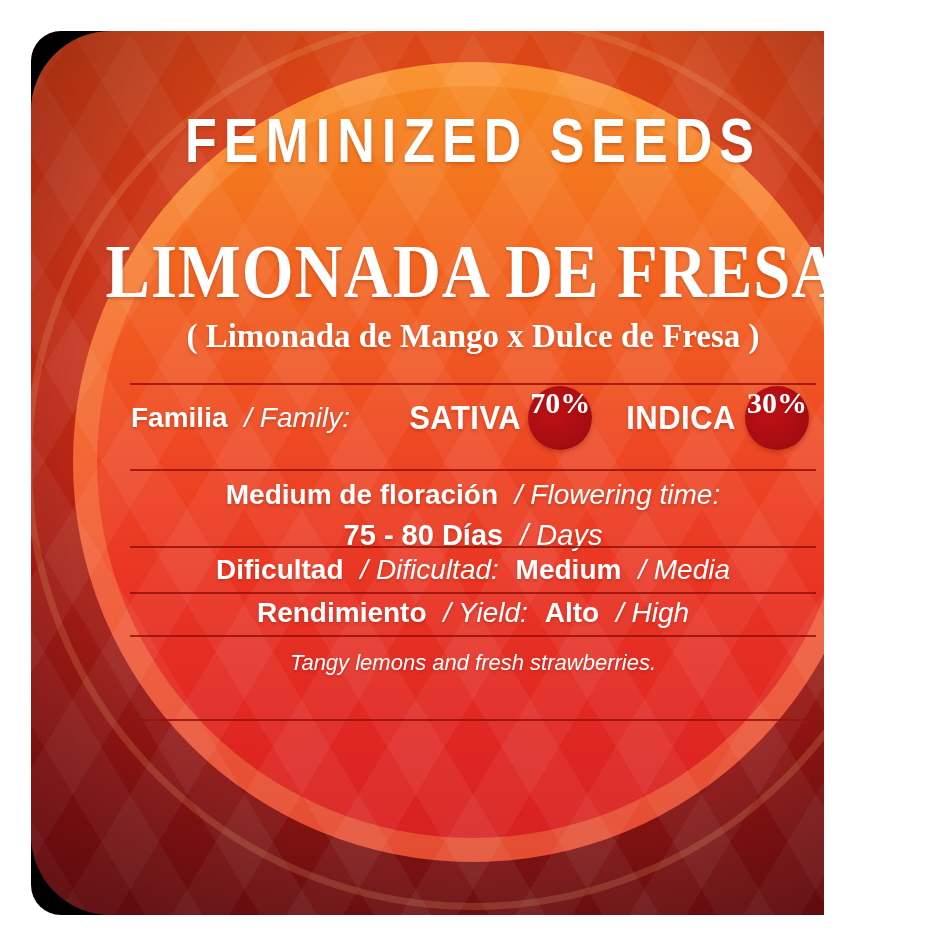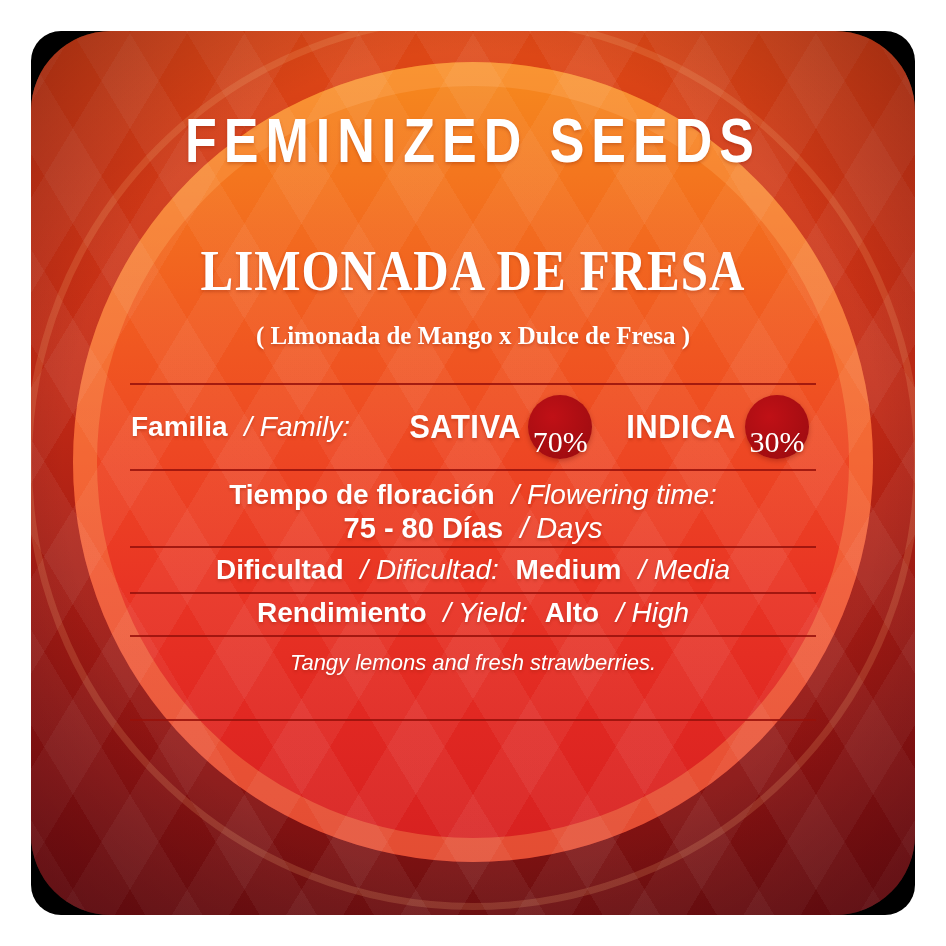--- a/index.html
+++ b/index.html
@@ -1,17 +1,17 @@
 <!DOCTYPE html>
 <html><head>
 <meta charset="utf-8">
 <style>
   html,body{margin:0;padding:0;background:#ffffff;}
   .canvas{
-    position:relative;width:946px;height:946px;background:#ffffff;overflow:hidden;
+    position:relative;width:824px;height:946px;background:#ffffff;overflow:hidden;
     font-family:"Liberation Sans",sans-serif;
   }
   .plate{
     position:absolute;left:31px;top:31px;width:884px;height:884px;
     background:#000000;border-radius:30px;
   }
   .label{
     position:absolute;inset:0;border-radius:80px;overflow:hidden;
     background:linear-gradient(180deg,#e04a16 0%,#d23a16 15%,#c22a15 40%,#a61d14 62%,#8a1312 84%,#701011 100%);
   }
@@ -42,57 +42,57 @@
   .row{position:absolute;left:0;right:0;text-align:center;}
   .shadowed{text-shadow:0 2px 3px rgba(130,25,0,0.30);}
 
   .header-title{
     top:76px;font-size:52px;font-weight:700;letter-spacing:7px;line-height:66px;
   }
   .header-title .stretch{display:inline-block;transform:scale(1.0,1.22);transform-origin:center;}
 
   .strain-name{
     top:198px;font-family:"Liberation Serif",serif;font-weight:700;
-    font-size:50px;letter-spacing:1px;line-height:84px;
+    font-size:68px;letter-spacing:1px;line-height:84px;
   }
   .strain-name .stretch{display:inline-block;transform:scale(0.98,1.12);transform-origin:center;}
 
   .strain-lineage{
     top:284px;font-family:"Liberation Serif",serif;font-weight:700;
-    font-size:25px;line-height:42px;
+    font-size:33px;line-height:42px;
   }
 
   .divider{
     position:absolute;left:99px;width:686px;height:2px;
     background:rgba(150,16,10,0.85);
   }
   .d1{top:352px;} .d2{top:438px;} .d3{top:515px;} .d4{top:561px;} .d5{top:604px;} .d6{top:688px;}
 
   .family-row{
-    position:absolute;top:364px;left:0;right:0;height:64px;
+    position:absolute;top:355px;left:0;right:0;height:64px;
     display:flex;align-items:center;padding:0 106px 0 100px;box-sizing:border-box;
   }
   .family-label{font-size:28px;}
   .b{font-weight:700;font-style:normal;}
   .i{font-style:italic;font-weight:400;margin-left:9px;}
   .family-group{margin-left:auto;display:flex;align-items:center;}
   .family-name{
     font-size:31px;font-weight:700;display:inline-block;transform:scaleY(1.08);letter-spacing:0.5px;
   }
   .pct-badge{
     width:64px;height:64px;border-radius:50%;
     background:radial-gradient(circle at 38% 34%, #c01016 0%, #a80d12 62%, #970b10 100%);
-    display:flex;align-items:flex-end;justify-content:center;
-    font-family:"Liberation Serif",serif;font-weight:400;font-size:30px;color:#ffffff;
+    display:flex;align-items:flex-start;justify-content:center;
+    font-family:"Liberation Serif",serif;font-weight:700;font-size:30px;color:#ffffff;
     box-shadow:0 2px 5px rgba(90,0,0,0.30);
   }
   .mlg1{margin-left:7px;} .mlg2{margin-left:34px;} .mlg3{margin-left:9px;}
 
   .flowering{top:450px;font-size:28px;line-height:28px;}
-  .flowering .line2{font-size:29px;line-height:29px;margin-top:5px;}
+  .flowering .line2{font-size:29px;line-height:29px;margin-top:12px;}
   .difficulty{top:525px;font-size:28px;line-height:28px;}
   .yield{top:568px;font-size:28px;line-height:28px;}
   .aroma{top:618px;font-size:27px;line-height:28px;}
   .aroma .line2{font-size:22px;font-style:italic;font-weight:400;}
 
   .footer-es{
     top:724px;font-size:30px;line-height:34px;font-weight:700;font-style:italic;letter-spacing:0.5px;
   }
   .footer-en{
     top:758px;font-size:29px;line-height:34px;font-style:italic;font-weight:400;
@@ -140,21 +140,21 @@
             <span class="pct-badge mlg3">
               <span>30%</span>
             </span>
           </span>
         </div>
 
         <div class="divider d2"></div>
 
         <div class="row flowering shadowed">
           <div>
-            <span class="b">Tiempo de floración</span>
+            <span class="b">Medium de floración</span>
             <span class="i">/ Flowering time:</span>
           </div>
           <div class="line2">
             <span class="b">75 - 80 Días</span>
             <span class="i">/ Days</span>
           </div>
         </div>
 
         <div class="divider d3"></div>
 

